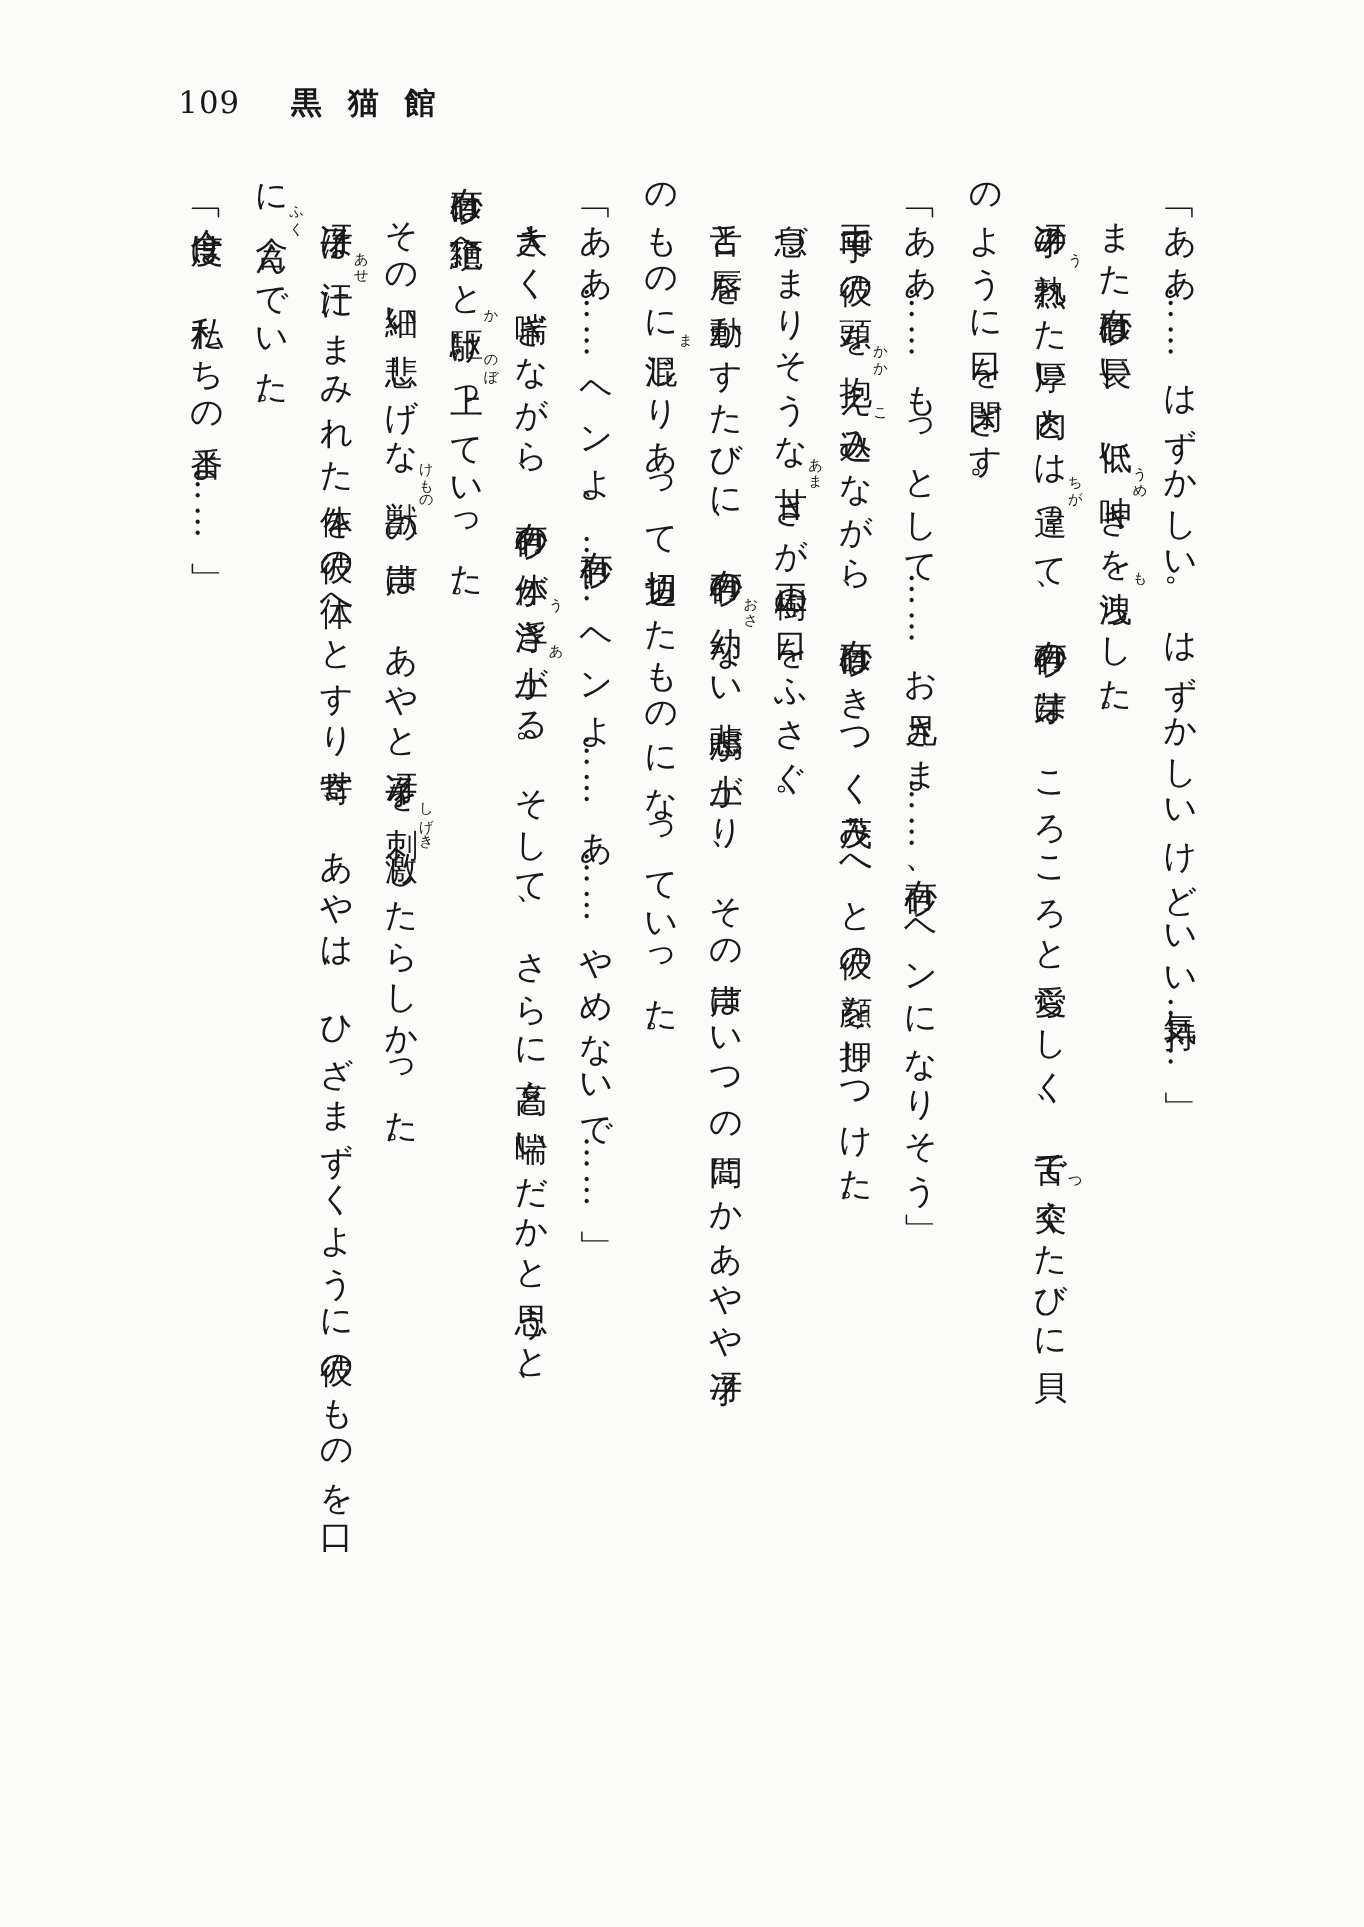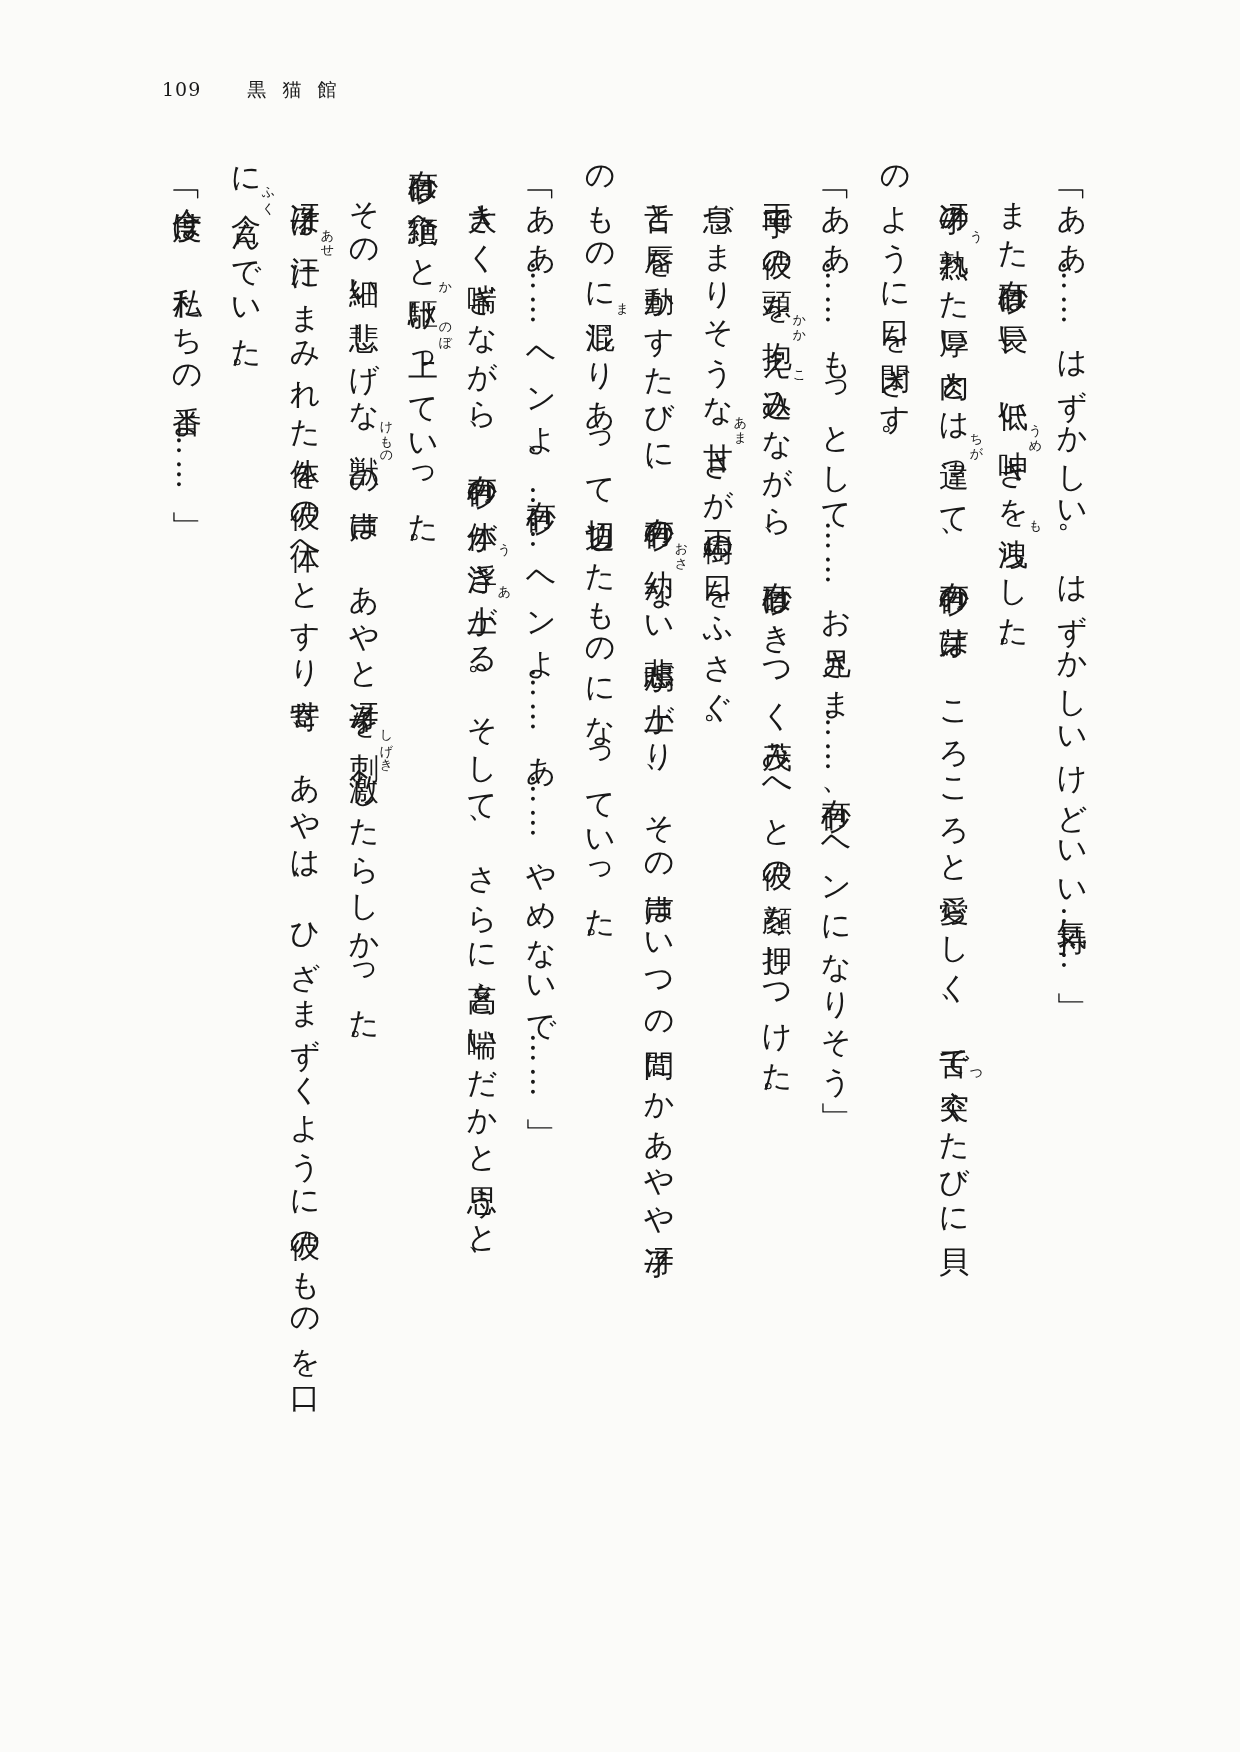--- a/index.html
+++ b/index.html
@@ -14,30 +14,31 @@
     color: #181818;
     font-family: "DejaVu Serif", "Liberation Serif", serif;
     overflow: hidden;
   }
   .page-header {
     position: absolute;
     top: 80px;
     left: 162px;
     display: flex;
     align-items: baseline;
-    font-size: 19px;
+    font-size: 28px;
     line-height: 1;
     justify-content: flex-end;
   }
   .page-number {
     margin-right: 46px;
     letter-spacing: 1px;
   }
   .running-title {
     letter-spacing: 0.85em;
+    font-weight: bold;
   }
   .text-body {
     position: absolute;
     top: 146px;
     right: 138px;
     height: 1480px;
     writing-mode: vertical-rl;
     -webkit-writing-mode: vertical-rl;
     text-orientation: mixed;
     font-size: 30px;

